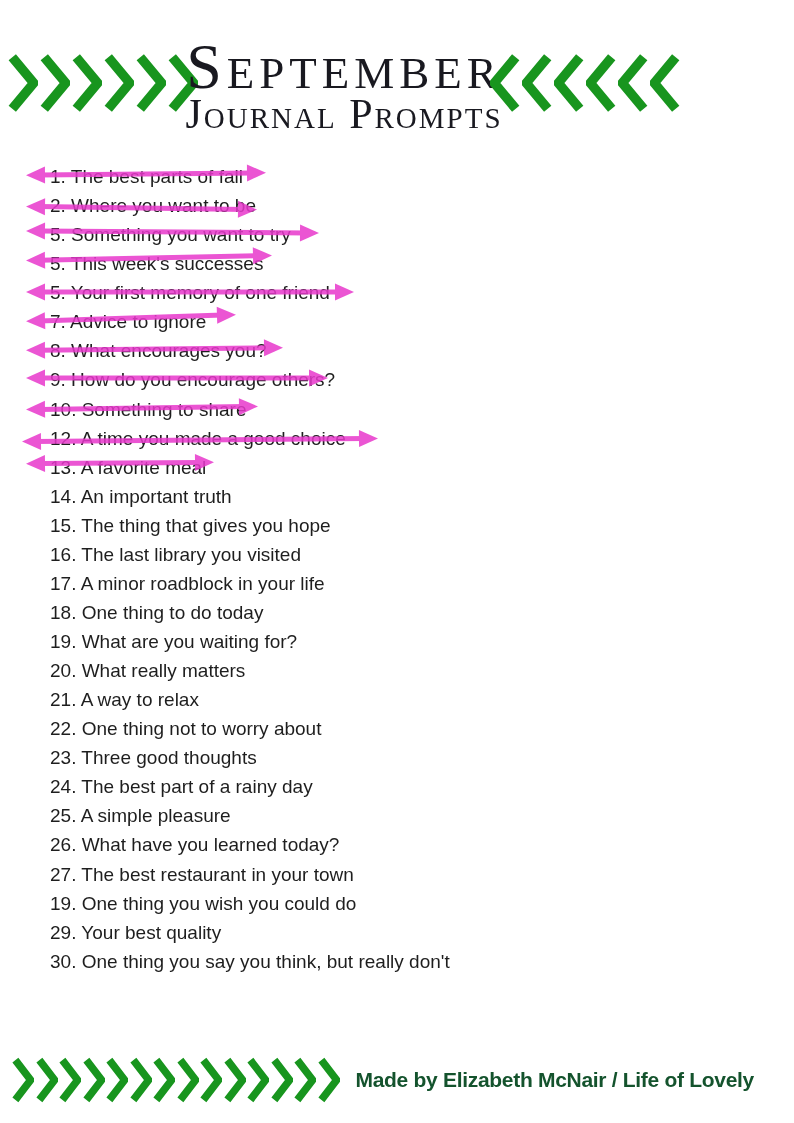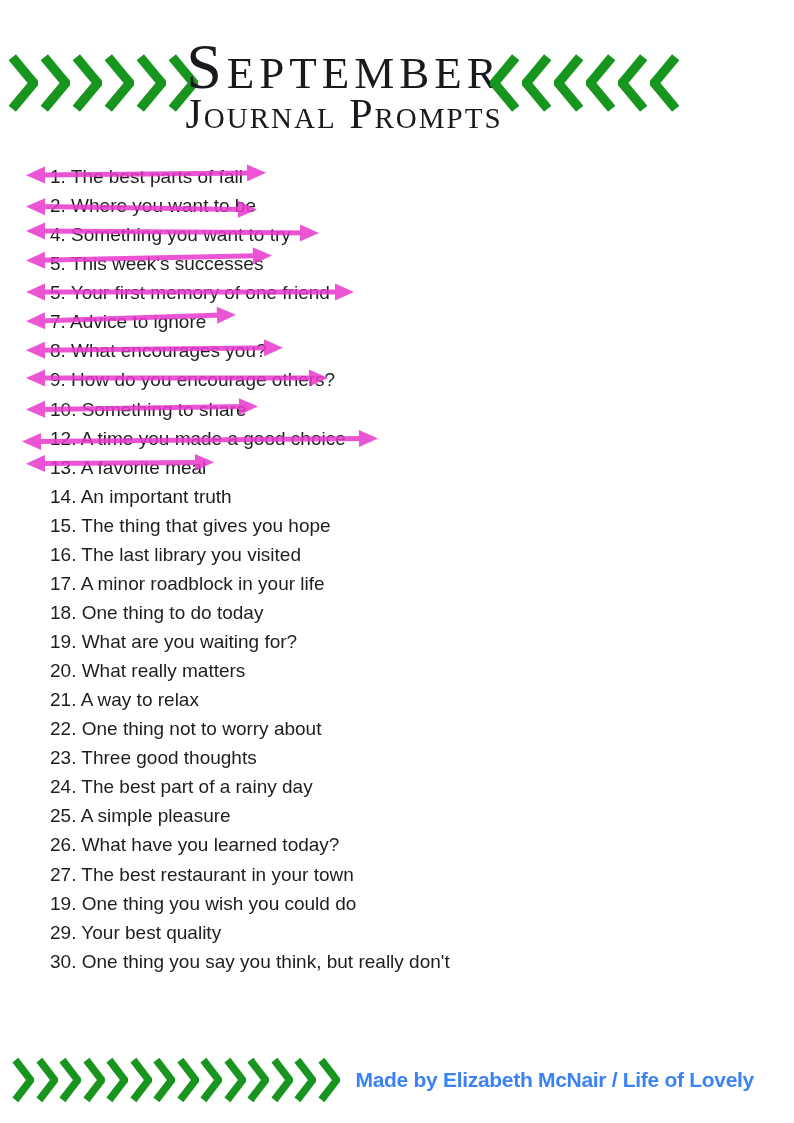--- a/index.html
+++ b/index.html
@@ -30,21 +30,21 @@
   .prompt-item{
     position:relative;height:29.07px;line-height:29.07px;
     font-size:19px;color:var(--body,#1e1e1e);white-space:nowrap;
   }
   .strike-arrow{position:absolute;pointer-events:none;}
   
   .footer{position:absolute;top:1056px;left:12px;display:flex;align-items:center;}
   .chev-row{display:flex;gap:1.5px;align-items:center;}
   .credit{
     margin-left:16px;font-weight:bold;font-size:21px;letter-spacing:-0.3px;
-    color:#3b82f6;white-space:nowrap;
+    color:#14532d;white-space:nowrap;
   }
 </style>
 </head>
 <body>
 
 <div class="page">
 
   <div class="header">
     <div class="chev-group left">
         <svg width="30" height="62" viewBox="0 0 30 62">
@@ -96,21 +96,21 @@
       <li class="prompt-item"><span>1. The best parts of fall</span><svg class="strike-arrow" width="242" height="26" viewBox="0 0 242 26" style="left: -25px; top: -1.5px; transform: rotate(-0.6deg); opacity: 0.85;">
           <line x1="14" y1="13" x2="228" y2="13" stroke="#e838cc" stroke-width="5"></line>
           <polygon points="1,13 20,4.5 20,21.5" fill="#e838cc"></polygon>
           <polygon points="241,13 222,4.5 222,21.5" fill="#e838cc"></polygon>
         </svg></li>
       <li class="prompt-item"><span>2. Where you want to be</span><svg class="strike-arrow" width="233" height="26" viewBox="0 0 233 26" style="left: -25px; top: 3.5px; transform: rotate(0.8deg); opacity: 0.85;">
           <line x1="14" y1="13" x2="219" y2="13" stroke="#e838cc" stroke-width="5"></line>
           <polygon points="1,13 20,4.5 20,21.5" fill="#e838cc"></polygon>
           <polygon points="232,13 213,4.5 213,21.5" fill="#e838cc"></polygon>
         </svg></li>
-      <li class="prompt-item"><span>4. Something you want to try</span><svg class="strike-arrow" width="295" height="26" viewBox="0 0 295 26" style="left: -25px; top: -1.5px; transform: rotate(0.4deg); opacity: 0.85;">
+      <li class="prompt-item"><span>5. Something you want to try</span><svg class="strike-arrow" width="295" height="26" viewBox="0 0 295 26" style="left: -25px; top: -1.5px; transform: rotate(0.4deg); opacity: 0.85;">
           <line x1="14" y1="13" x2="281" y2="13" stroke="#e838cc" stroke-width="5"></line>
           <polygon points="1,13 20,4.5 20,21.5" fill="#e838cc"></polygon>
           <polygon points="294,13 275,4.5 275,21.5" fill="#e838cc"></polygon>
         </svg></li>
       <li class="prompt-item"><span>5. This week's successes</span><svg class="strike-arrow" width="248" height="26" viewBox="0 0 248 26" style="left: -25px; top: -4.5px; transform: rotate(-1.2deg); opacity: 0.85;">
           <line x1="14" y1="13" x2="234" y2="13" stroke="#e838cc" stroke-width="5"></line>
           <polygon points="1,13 20,4.5 20,21.5" fill="#e838cc"></polygon>
           <polygon points="247,13 228,4.5 228,21.5" fill="#e838cc"></polygon>
         </svg></li>
       <li class="prompt-item"><span>5. Your first memory of one friend</span><svg class="strike-arrow" width="330" height="26" viewBox="0 0 330 26" style="left: -25px; top: 0.5px; transform: rotate(0deg); opacity: 0.85;">

